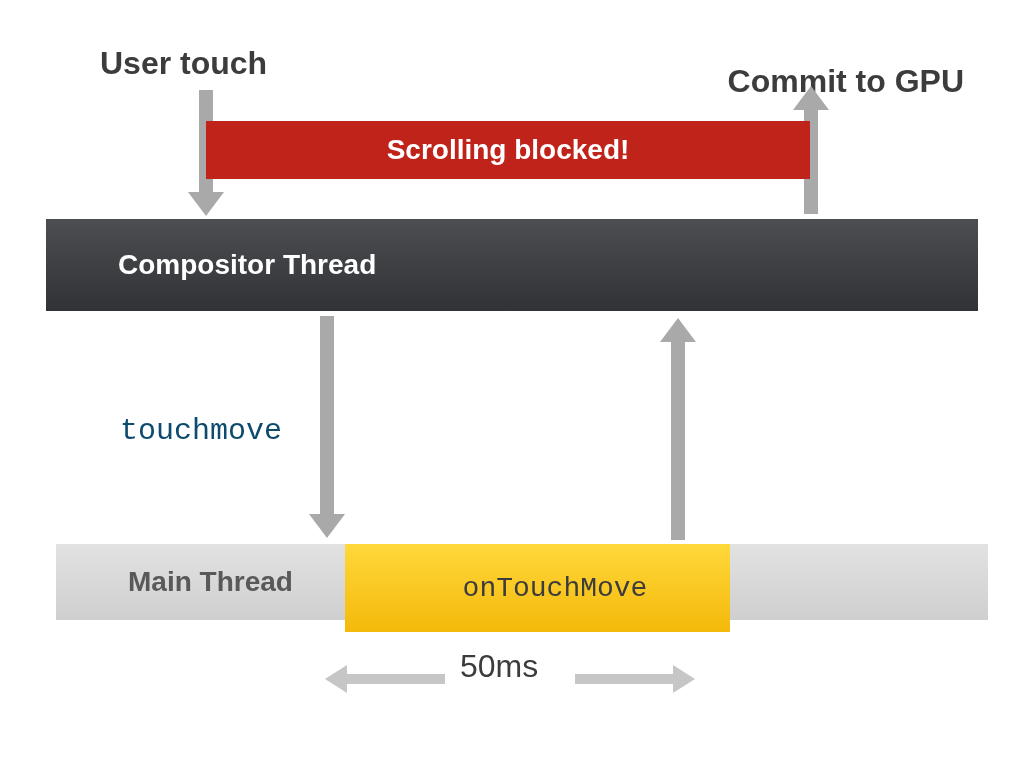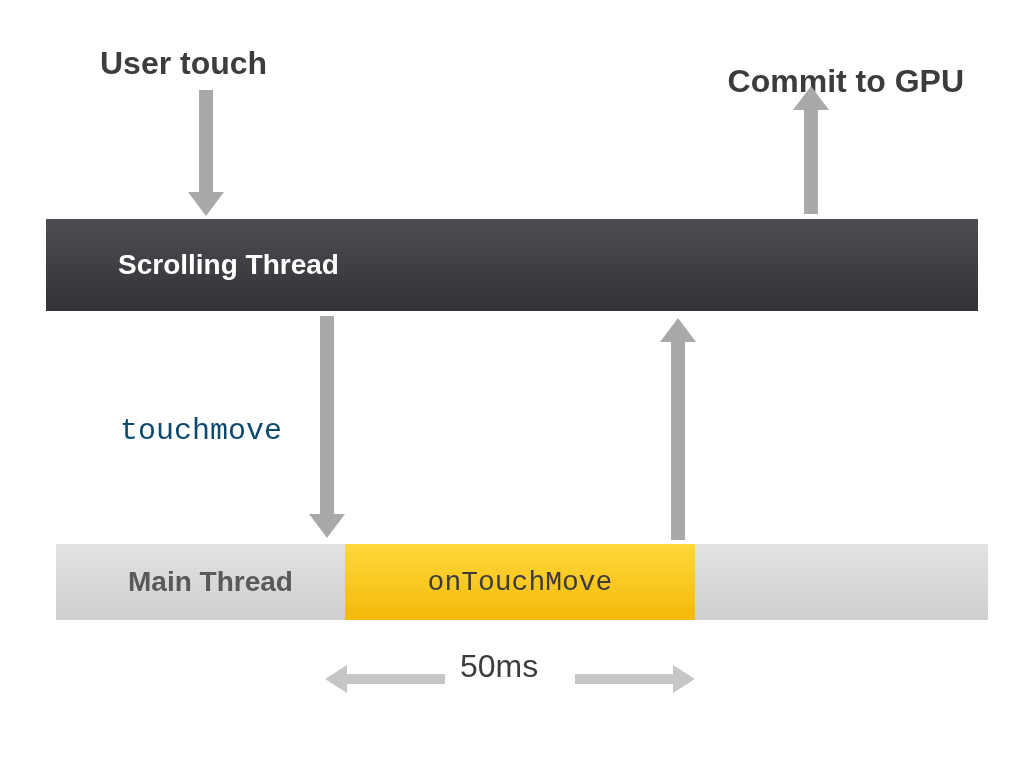--- a/index.html
+++ b/index.html
@@ -75,29 +75,30 @@
     display: flex;
     align-items: center;
     padding-left: 72px;
     box-sizing: border-box;
   }
   .mainthread .handler {
     position: absolute;
     left: 289px;  
     top: 0;
     width: 350px;
-    height: 76px;
+    height: 88px;
     background: linear-gradient(to bottom, #ffd83a, #f4b90b);
     color: #3c3c3c;
     font-family: "Menlo", "Consolas", "Courier New", monospace;
     font-weight: 400;
     font-size: 28px;
     display: flex;
     align-items: center;
     justify-content: center;
+    padding-left: 35px;
   }
 
   
   .touchmove-lbl {
     position: absolute;
     left: 120px;
     top: 414px;
     font-family: "Menlo", "Consolas", "Courier New", monospace;
     font-size: 30px;
     color: #0c4a6e;
@@ -181,23 +182,24 @@
 <div class="stage">
 
   <div id="lbl-user-touch" class="label">User touch</div>
 
   <div id="lbl-commit" class="label">Commit to GPU</div>
 
   <div id="arrow-user" class="varrow down"></div>
 
   <div id="arrow-gpu" class="varrow up"></div>
 
+  <div class="banner">Scrolling blocked!</div>
 
   <div class="compositor">
-    <span>Scrolling Thread</span>
+    <span>Compositor Thread</span>
   </div>
 
   <div id="arrow-touch" class="varrow down"></div>
 
   <div id="arrow-back" class="varrow up"></div>
 
   <div class="touchmove-lbl">touchmove</div>
 
   <div class="mainthread">
     <span>Main Thread</span>

